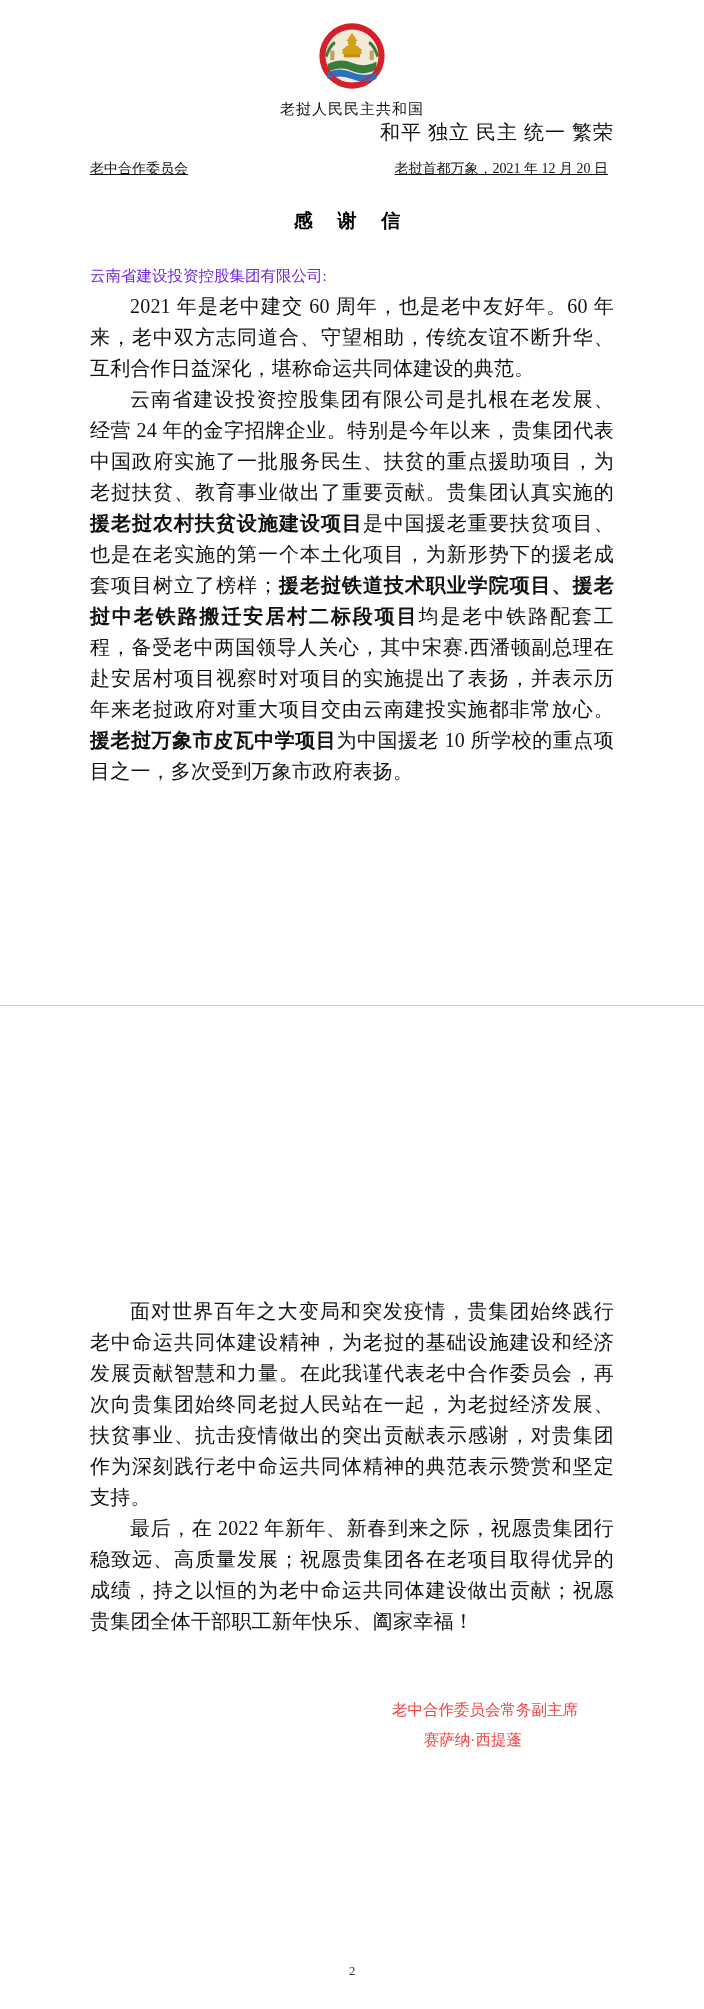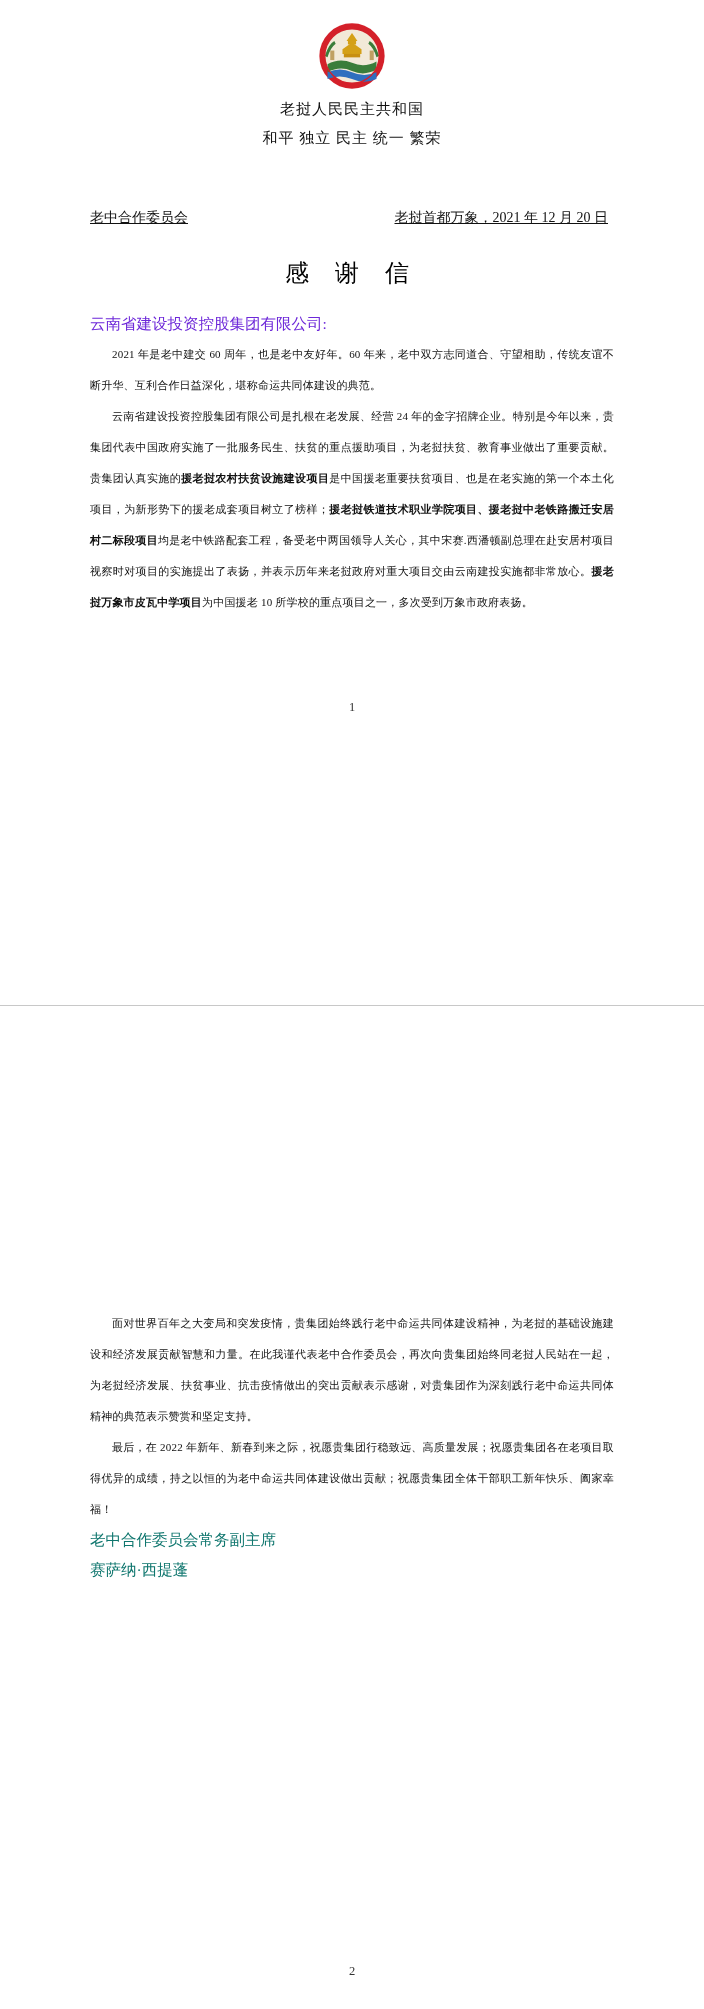--- a/index.html
+++ b/index.html
@@ -17,79 +17,77 @@
     box-sizing: border-box;
     position: relative;
     background: #ffffff;
   }
   .page-1 {
     height: 1005px;
     padding: 0 90px;
   }
   .page-2 {
     height: 1004px;
-    padding: 12px 90px;
+    padding: 0 90px;
     border-top: 1px solid #c8c8c8;
   }
   .emblem-wrap {
     text-align: center;
     padding-top: 22px;
   }
   .emblem {
     width: 68px;
     height: 68px;
     display: inline-block;
   }
   .nation-title {
     text-align: center;
     font-size: 15px;
     letter-spacing: 1px;
     margin-top: 6px;
     color: #111;
   }
   .motto {
-    text-align: center;
-    font-size: 15px;
+    text-align: right;
+    font-size: 20px;
     letter-spacing: 1px;
-    margin-top: 10px;
     color: #111;
   }
   .meta-row {
     display: flex;
     justify-content: space-between;
     align-items: flex-end;
     margin-top: 14px;
     font-size: 14px;
     color: #111;
     text-decoration: underline;
   }
   .meta-left {
     padding-left: 0px;
   }
   .meta-right {
     padding-right: 6px;
-    margin-top: 47px;
   }
   .doc-title {
     text-align: center;
-    font-size: 24px;
-    font-weight: normal;
+    font-size: 19px;
+    font-weight: bold;
     letter-spacing: 10px;
     margin-top: 30px;
-    margin-bottom: 19px;
+    margin-bottom: 26px;
     color: #000;
   }
   .salutation {
     font-size: 15.5px;
     line-height: 31px;
     margin-bottom: 0px;
     color: #6d28d9;
   }
   p.body-para {
-    font-size: 11px;
+    font-size: 20px;
     line-height: 31px;
     text-indent: 2em;
     margin: 0;
     text-align: justify;
     color: #111;
     letter-spacing: 0.2px;
   }
   p.body-para b {
     font-weight: bold;
   }
@@ -97,25 +95,26 @@
     position: absolute;
     left: 0;
     right: 0;
     text-align: center;
     font-size: 12.5px;
     color: #333;
   }
   .page-1 .page-num { bottom: 290px; }
   .page-2 .page-num { bottom: 30px; }
   .sign-block {
-    text-align: left;
+    margin-top: 58px;
+    text-align: right;
     padding-right: 36px;
     font-size: 15.5px;
     line-height: 30px;
-    color: #0f766e;
+    color: #ef4444;
   }
   .sign-name {
     padding-right: 56px;
   }
   .p2-top-spacer { height: 290px; }
 </style>
 </head>
 <body>
 
 <div class="page page-1">

